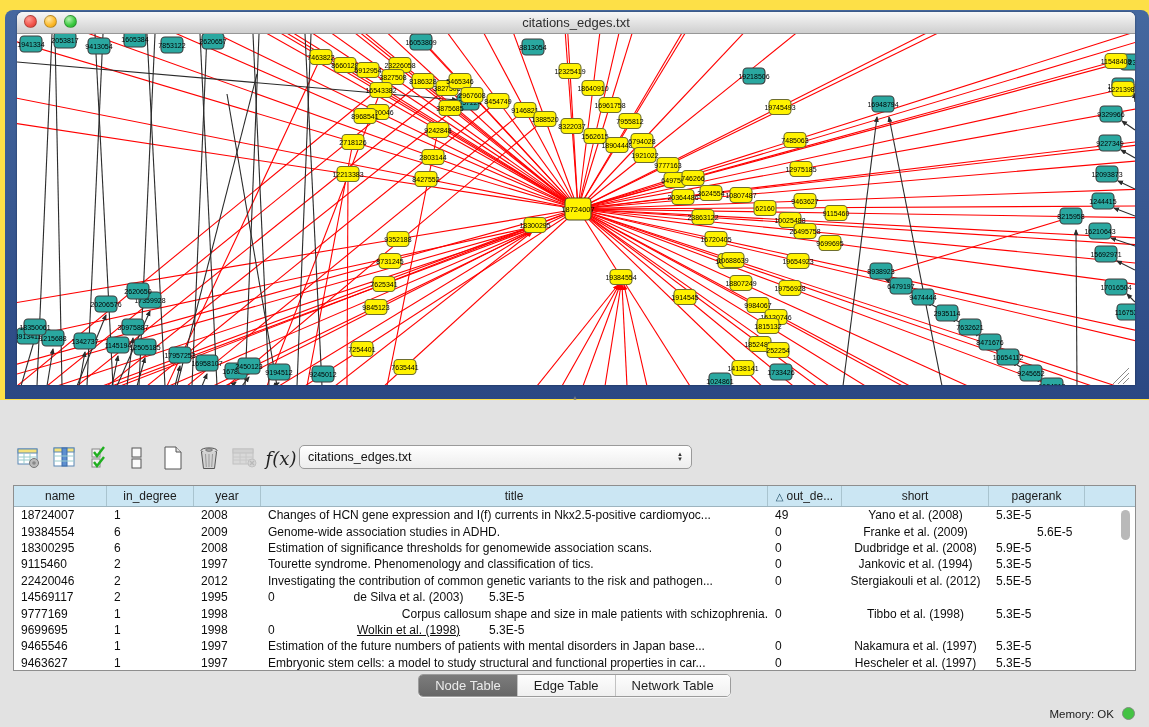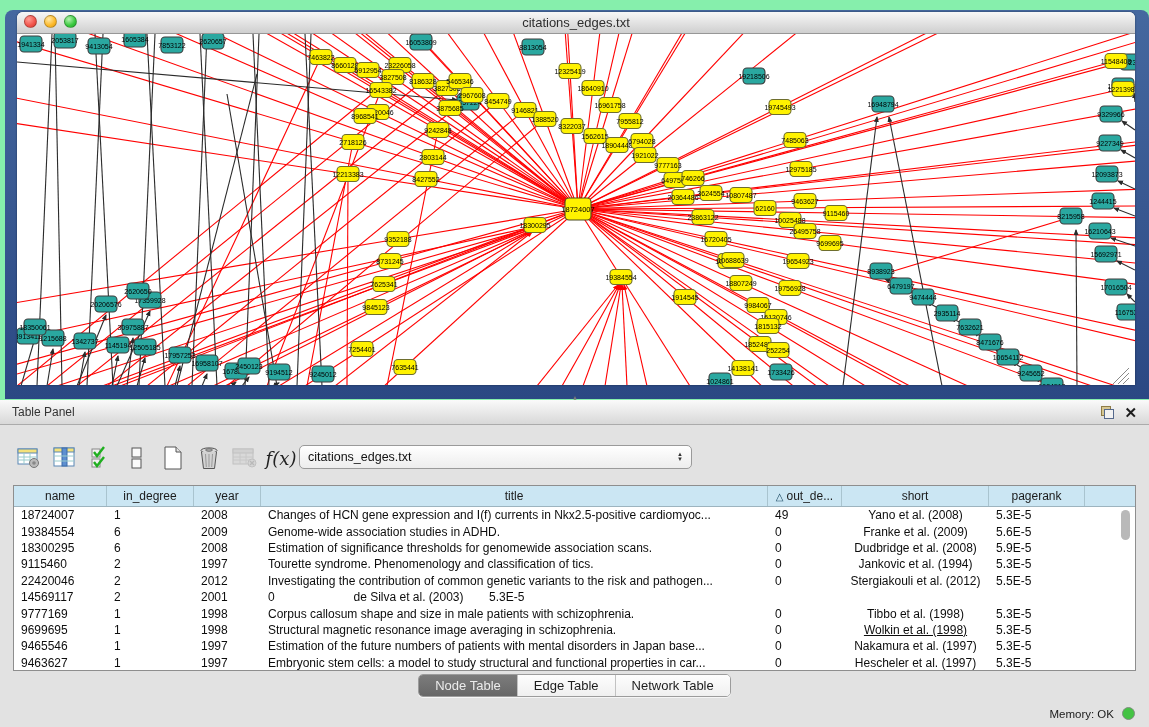--- a/index.html
+++ b/index.html
@@ -1,18 +1,18 @@
 <!DOCTYPE html>
 <html><head>
 <meta charset="utf-8">
 <style>
   html,body{margin:0;padding:0;}
   body{width:1149px;height:727px;overflow:hidden;background:#E7E7E7;
        font-family:"Liberation Sans",sans-serif;-webkit-font-smoothing:antialiased;}
-  #desktop{position:relative;width:1149px;height:727px;background:#86efac;}
+  #desktop{position:relative;width:1149px;height:727px;background:#fde047;}
 
   
   #net-window{position:absolute;left:5px;top:10px;width:1118px;height:373px;
      background:linear-gradient(#45689F,#2B4883);
      border:0;border-radius:8px 8px 0 0;
      padding:2px 14px 14px 12px;}
   #net-inner{width:1118px;height:373px;display:flex;flex-direction:column;
      border-radius:6px 6px 0 0;overflow:hidden;background:#fff;
      box-shadow:0 0 2px rgba(0,0,0,.5);}
   #titlebar{height:21px;flex:0 0 21px;display:flex;align-items:center;position:relative;
@@ -798,30 +798,20 @@
             <line x1="1101" y1="350" x2="1112" y2="339" stroke="#8a8a8a" stroke-width="1"></line>
             <line x1="1106" y1="350" x2="1112" y2="344" stroke="#8a8a8a" stroke-width="1"></line>
           </svg>
       </div>
     </div>
   </div>
 
   <div id="divider-handle">▲<br>▼</div>
 
   <div id="table-panel">
-    <div id="panel-header">
-      <span id="panel-title">Table Panel</span>
-      <span id="panel-header-buttons">
-        <span id="float-icon">
-            <span class="sq1"></span>
-            <span class="sq2"></span>
-          </span>
-        <span id="panel-close">✕</span>
-      </span>
-    </div>
 
     <div id="toolbar">
       <span class="tbtn">
         <svg width="24" height="22">
             <rect x="1" y="2" width="19" height="15" fill="#fff" stroke="#5b87b5"></rect>
             <rect x="1" y="2" width="19" height="4" fill="#f5e27a" stroke="#5b87b5"></rect>
             <line x1="7" y1="6" x2="7" y2="17" stroke="#9cc"></line>
             <line x1="13" y1="6" x2="13" y2="17" stroke="#9cc"></line>
             <line x1="1" y1="10" x2="20" y2="10" stroke="#9cc"></line>
             <line x1="1" y1="13" x2="20" y2="13" stroke="#9cc"></line>
@@ -912,21 +902,21 @@
             <div class="td center" style="width: 147px;">Yano et al. (2008)</div>
             <div class="td" style="width: 96px;">5.3E-5</div>
           </div>
           <div class="tr">
             <div class="td" style="width: 93px;">19384554</div>
             <div class="td" style="width: 87px;">6</div>
             <div class="td" style="width: 67px;">2009</div>
             <div class="td" style="width: 507px;">Genome-wide association studies in ADHD.</div>
             <div class="td" style="width: 74px;">0</div>
             <div class="td center" style="width: 147px;">Franke et al. (2009)</div>
-            <div class="td" style="width: 96px;">5.6E-5</div>
+            <div class="td" style="width: 96px; margin-left: 41px;">5.6E-5</div>
           </div>
           <div class="tr">
             <div class="td" style="width: 93px;">18300295</div>
             <div class="td" style="width: 87px;">6</div>
             <div class="td" style="width: 67px;">2008</div>
             <div class="td" style="width: 507px;">Estimation of significance thresholds for genomewide association scans.</div>
             <div class="td" style="width: 74px;">0</div>
             <div class="td center" style="width: 147px;">Dudbridge et al. (2008)</div>
             <div class="td" style="width: 96px;">5.9E-5</div>
           </div>
@@ -944,39 +934,38 @@
             <div class="td" style="width: 87px;">2</div>
             <div class="td" style="width: 67px;">2012</div>
             <div class="td" style="width: 507px;">Investigating the contribution of common genetic variants to the risk and pathogen...</div>
             <div class="td" style="width: 74px;">0</div>
             <div class="td center" style="width: 147px;">Stergiakouli et al. (2012)</div>
             <div class="td" style="width: 96px;">5.5E-5</div>
           </div>
           <div class="tr">
             <div class="td" style="width: 93px;">14569117</div>
             <div class="td" style="width: 87px;">2</div>
-            <div class="td" style="width: 67px;">2001</div>
+            <div class="td" style="width: 67px;">1995</div>
             <div class="td" style="width: 74px;">0</div>
             <div class="td center" style="width: 147px;">de Silva et al. (2003)</div>
             <div class="td" style="width: 96px;">5.3E-5</div>
           </div>
           <div class="tr">
             <div class="td" style="width: 93px;">9777169</div>
             <div class="td" style="width: 87px;">1</div>
             <div class="td" style="width: 67px;">1998</div>
-            <div class="td" style="width: 507px;">Corpus callosum shape and size in male patients with schizophrenia.</div>
+            <div class="td" style="width: 507px; text-align: right;">Corpus callosum shape and size in male patients with schizophrenia.</div>
             <div class="td" style="width: 74px;">0</div>
             <div class="td center" style="width: 147px;">Tibbo et al. (1998)</div>
             <div class="td" style="width: 96px;">5.3E-5</div>
           </div>
           <div class="tr">
             <div class="td" style="width: 93px;">9699695</div>
             <div class="td" style="width: 87px;">1</div>
             <div class="td" style="width: 67px;">1998</div>
-            <div class="td" style="width: 507px;">Structural magnetic resonance image averaging in schizophrenia.</div>
             <div class="td" style="width: 74px;">0</div>
             <div class="td center" style="width: 147px; text-decoration: underline;">Wolkin et al. (1998)</div>
             <div class="td" style="width: 96px;">5.3E-5</div>
           </div>
           <div class="tr">
             <div class="td" style="width: 93px;">9465546</div>
             <div class="td" style="width: 87px;">1</div>
             <div class="td" style="width: 67px;">1997</div>
             <div class="td" style="width: 507px;">Estimation of the future numbers of patients with mental disorders in Japan base...</div>
             <div class="td" style="width: 74px;">0</div>

